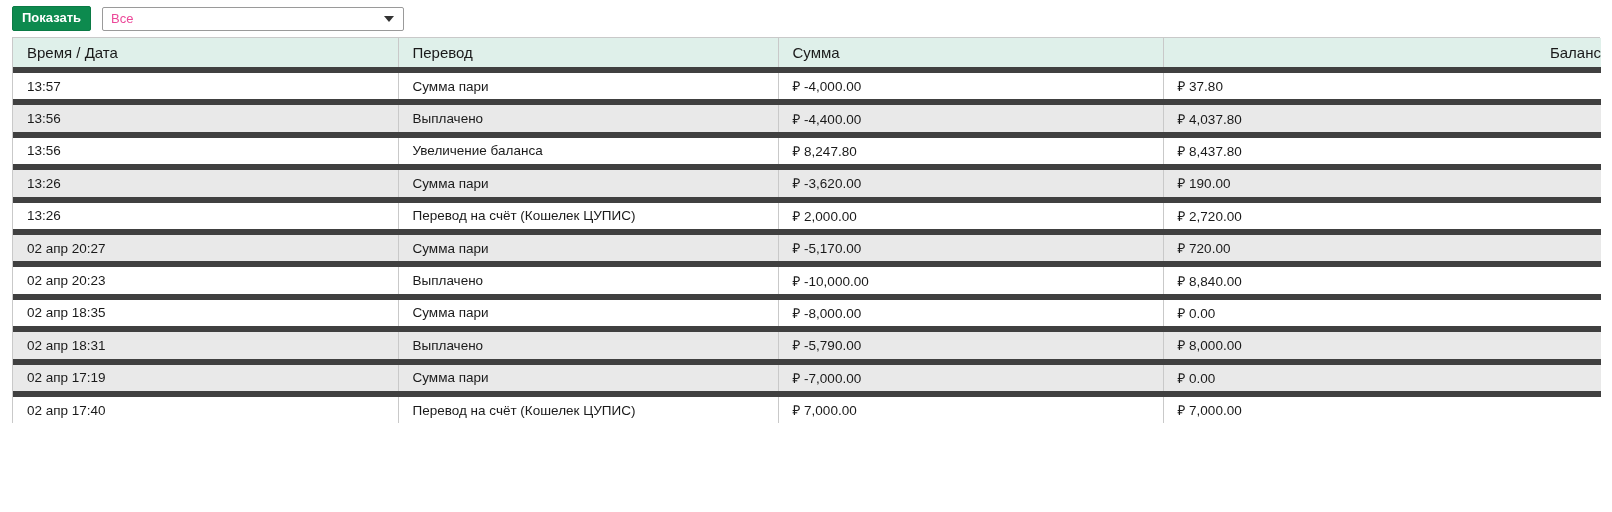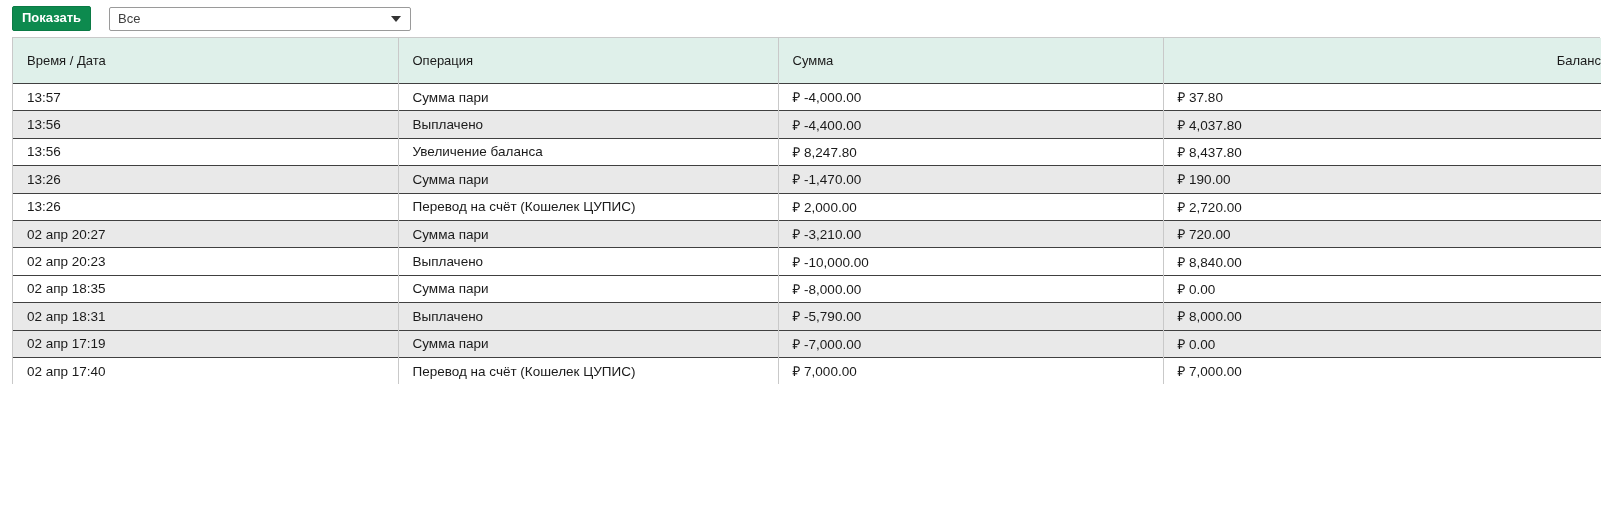--- a/index.html
+++ b/index.html
@@ -15,21 +15,21 @@
     background: #ffffff;
     overflow: hidden;
   }
   
   .toolbar {
     position: absolute;
     left: 12px;
     top: 6px;
     display: flex;
     align-items: center;
-    gap: 18px;
+    gap: 11px;
   }
   .show-button {
     background: #0d8a4e;
     color: #ffffff;
     border: 1px solid #0b7a45;
     border-radius: 2px;
     font-size: 13px;
     font-weight: bold;
     font-family: "Liberation Sans", sans-serif;
     padding: 4px 9px 5px 9px;
@@ -40,21 +40,21 @@
     position: relative;
     width: 302px;
     height: 24px;
   }
   .filter-select {
     width: 302px;
     height: 24px;
     box-sizing: border-box;
     font-size: 13px;
     font-family: "Liberation Sans", sans-serif;
-    color: #404040;
+    color: #ec4899;
     background: #ffffff;
     border: 1px solid #9a9a9a;
     border-radius: 2px;
     padding-left: 8px;
     appearance: none;
     -webkit-appearance: none;
     cursor: pointer;
   }
   .select-arrow {
     position: absolute;
@@ -81,33 +81,33 @@
     width: 100%;
     border-collapse: collapse;
     table-layout: fixed;
     font-size: 13.5px;
     color: #1a1a1a;
   }
   table.tx thead th {
     background: #dff0ea;
     text-align: left;
     font-weight: normal;
-    font-size: 13px;
+    font-size: 15px;
     color: #1a1a1a;
-    height: 45px;
+    height: 29px;
     padding: 0 0 0 14px;
     border-right: 1px solid #c9c9c9;
     vertical-align: middle;
   }
   table.tx thead th:last-child { border-right: none; text-align: right; }
   table.tx tbody td {
     height: 26.4px;
     padding: 0 0 0 14px;
     border-right: 1px solid #c9c9c9;
-    border-top: 1px solid #404040;
+    border-top: 6px solid #404040;
     vertical-align: middle;
     white-space: nowrap;
     overflow: hidden;
     text-overflow: ellipsis;
   }
   table.tx tbody td:last-child { border-right: none; }
   table.tx tbody tr.odd  { background: #ffffff; }
   table.tx tbody tr.even { background: #e9e9e9; }
   .col-time    { width: 385px; }
   .col-op      { width: 380px; }
@@ -133,21 +133,21 @@
     <table class="tx">
       <colgroup>
         <col class="col-time">
         <col class="col-op">
         <col class="col-amount">
         <col class="col-balance">
       </colgroup>
       <thead>
         <tr>
           <th>Время / Дата</th>
-          <th>Операция</th>
+          <th>Перевод</th>
           <th>Сумма</th>
           <th>Баланс</th>
         </tr>
       </thead>
       <tbody id="tx-body">
           <tr class="odd">
             <td>13:57</td>
             <td>Сумма пари</td>
             <td>₽ -4,000.00</td>
             <td>₽ 37.80</td>
@@ -160,33 +160,33 @@
           </tr>
           <tr class="odd">
             <td>13:56</td>
             <td>Увеличение баланса</td>
             <td>₽ 8,247.80</td>
             <td>₽ 8,437.80</td>
           </tr>
           <tr class="even">
             <td>13:26</td>
             <td>Сумма пари</td>
-            <td>₽ -1,470.00</td>
+            <td>₽ -3,620.00</td>
             <td>₽ 190.00</td>
           </tr>
           <tr class="odd">
             <td>13:26</td>
             <td>Перевод на счёт (Кошелек ЦУПИС)</td>
             <td>₽ 2,000.00</td>
             <td>₽ 2,720.00</td>
           </tr>
           <tr class="even">
             <td>02 апр 20:27</td>
             <td>Сумма пари</td>
-            <td>₽ -3,210.00</td>
+            <td>₽ -5,170.00</td>
             <td>₽ 720.00</td>
           </tr>
           <tr class="odd">
             <td>02 апр 20:23</td>
             <td>Выплачено</td>
             <td>₽ -10,000.00</td>
             <td>₽ 8,840.00</td>
           </tr>
           <tr class="odd">
             <td>02 апр 18:35</td>

